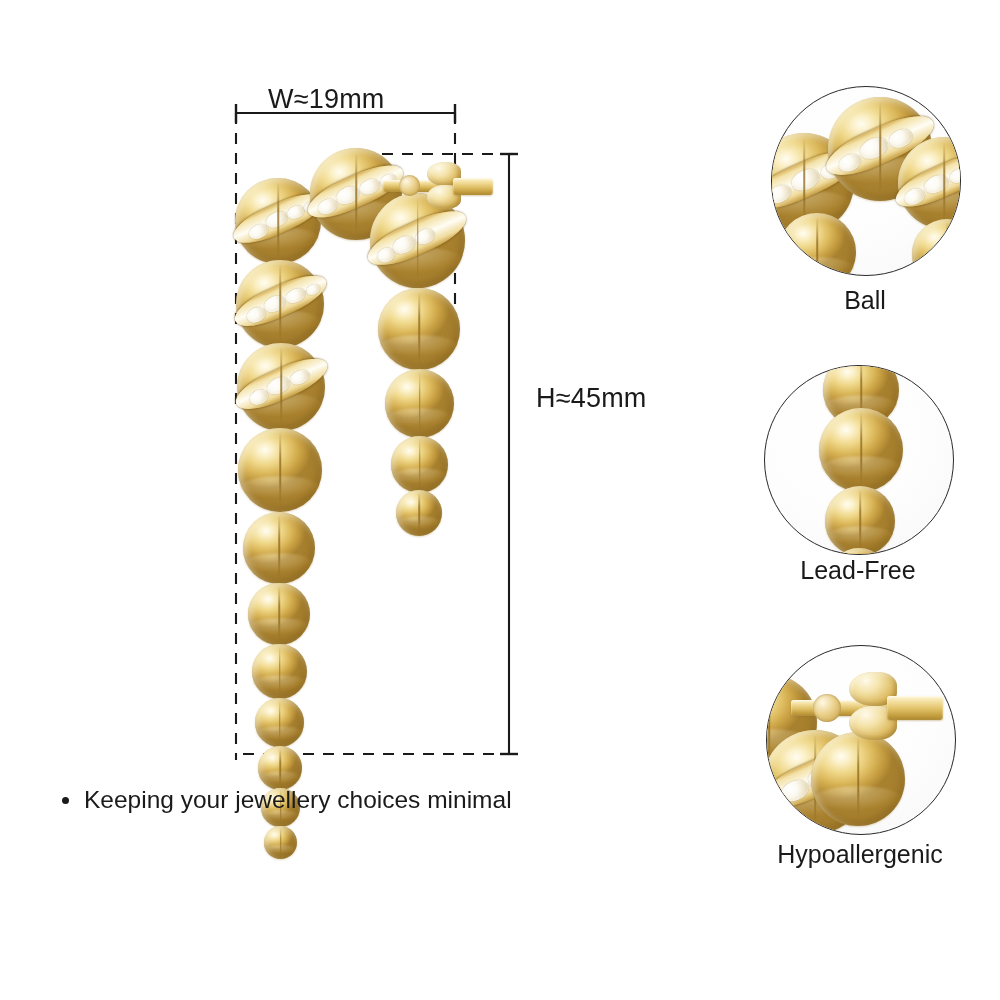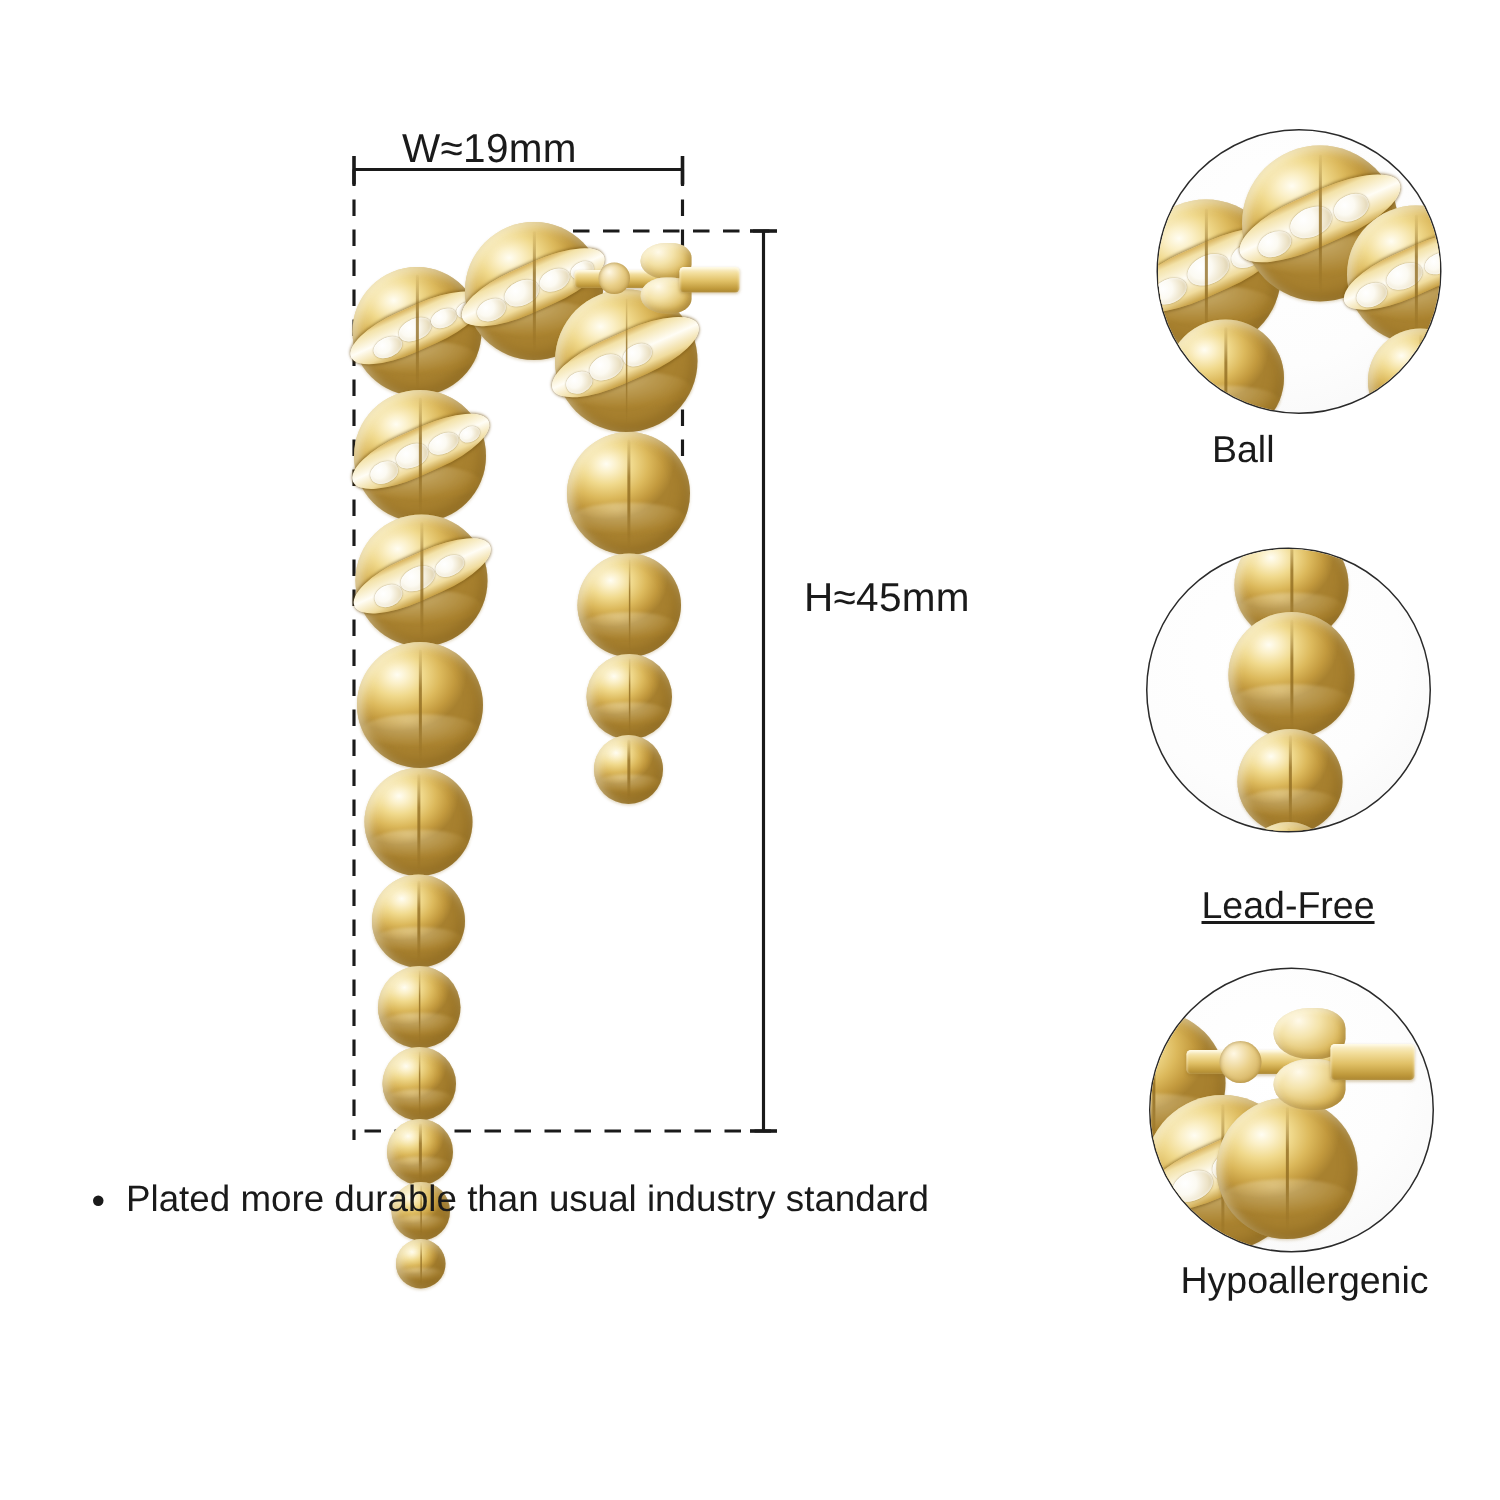--- a/index.html
+++ b/index.html
@@ -132,22 +132,22 @@
     position: absolute;
     border-radius: 50%;
     border: 1.4px solid #2a2a2a;
     background: radial-gradient(circle at 42% 36%, #ffffff 0%, #fdfdfd 55%, #f6f6f6 100%);
     overflow: hidden;
   }
   .feature-caption {
     position: absolute;
     font-size: 25px;
     color: #1a1a1a;
+    text-align: center;
     white-space: nowrap;
-    margin-left: 37px;
   }
 
   
   #bullet-list {
     position: absolute;
     left: 58px;
     top: 783px;
     width: 690px;
   }
   .bullet-item {
@@ -285,21 +285,21 @@
   <div class="bead" style="left:140px; top:132px; width:70px; height:70px;"></div>
 </div>
 <div class="feature-caption" style="left:771px; top:286px; width:188px;">Ball</div>
 
 <div class="feature-circle" style="left:764px; top:365px; width:188px; height:188px;">
   <div class="bead" style="left:58px; top:-14px; width:76px; height:76px;"></div>
   <div class="bead" style="left:54px; top:42px;  width:84px; height:84px;"></div>
   <div class="bead" style="left:60px; top:120px; width:70px; height:70px;"></div>
   <div class="bead" style="left:64px; top:182px; width:60px; height:60px;"></div>
 </div>
-<div class="feature-caption" style="left:764px; top:590px; width:188px;text-decoration:underline;">Lead-Free</div>
+<div class="feature-caption" style="left:764px; top:556px; width:188px;">Lead-Free</div>
 
 <div class="feature-circle" style="left:766px; top:645px; width:188px; height:188px;">
 
   <div class="bead" style="left:-46px; top:28px; width:96px; height:96px;"></div>
 
   <div class="bead paved" style="left:-4px; top:84px; width:104px; height:104px;">
     <div class="pave">
       <span class="cz" style="left:18%; top:32%; width:24%; height:52%;"></span>
       <span class="cz" style="left:44%; top:26%; width:24%; height:52%;"></span>
       <span class="cz" style="left:68%; top:36%; width:18%; height:42%;"></span>
@@ -313,15 +313,15 @@
     <div class="post-wing" style="left:58px;  top:42px; width:48px;  height:34px;"></div>
     <div class="post-bar" style="left:96px;  top:32px; width:56px;  height:24px;"></div>
     <div class="post-knot" style="left:22px;  top:30px; width:28px;  height:28px;"></div>
   </div>
 </div>
 <div class="feature-caption" style="left:750px; top:840px; width:220px;">Hypoallergenic</div>
 
 <div id="bullet-list">
   <div class="bullet-item">
     <span class="dot"></span>
-    <span>Plated more durable than usual industry standard</span>
+    <span>Keeping your jewellery choices minimal</span>
   </div>
 </div>
 
 </body></html>

